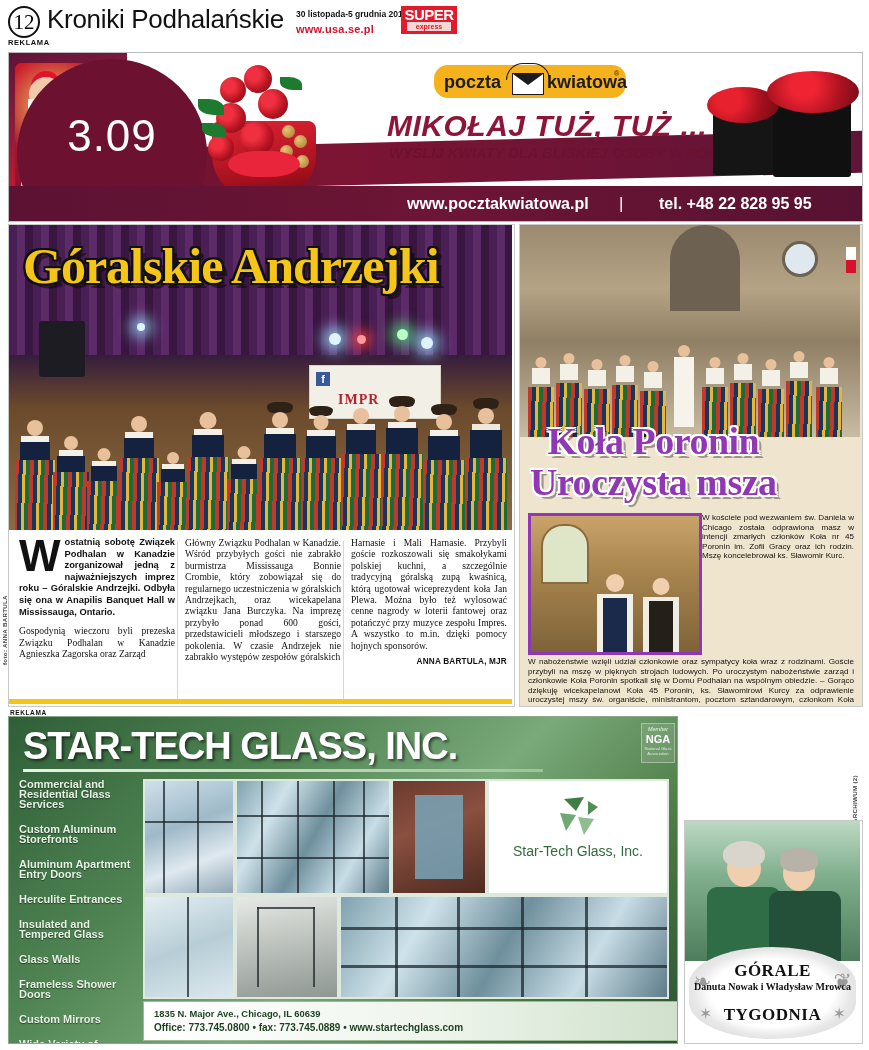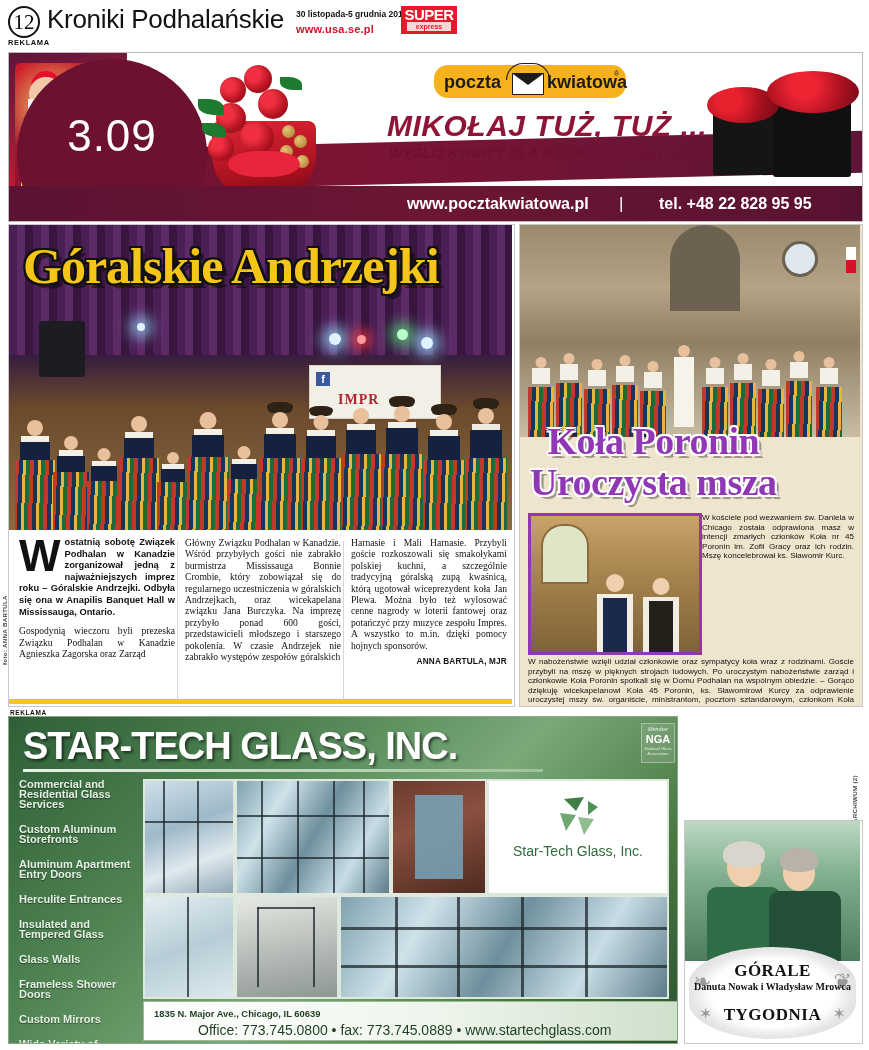--- a/index.html
+++ b/index.html
@@ -204,21 +204,21 @@
   .sp-logo{background:#ffffff;}
   .sp-logo .slg-t{position:absolute;left:0;top:62px;width:100%;text-align:center;font-size:14px;
                   color:#2f6b3b;font-weight:400;}
   .sp-logo .slg-star{position:absolute;left:50%;top:14px;transform:translateX(-50%);width:48px;height:44px;}
   .sp-glassfacade{background:linear-gradient(120deg,#7fa2ae 0%,#cfe2ea 25%,#6e8f9c 50%,#c8dde6 75%,#5d7c89 100%);}
   .mullion{position:absolute;background:rgba(30,40,45,.75);}
   .star-footer{position:absolute;left:134px;top:284px;width:522px;height:38px;
                background:linear-gradient(90deg,#ffffff 0%,#eef5ec 55%,#cfe0cb 100%);
                border:1px solid #9cba96;padding-left:12px;}
   .star-footer .sf1{position:absolute;left:10px;top:6px;font-size:9.4px;font-weight:700;color:#1d3f20;}
-  .star-footer .sf2{position:absolute;left:10px;top:20px;font-size:14px;font-weight:400;color:#1d3f20;margin-left:44px;}
+  .star-footer .sf2{position:absolute;left:10px;top:20px;font-size:10px;font-weight:700;color:#1d3f20;}
 
   
   .gorale{position:absolute;left:684px;top:820px;width:177px;height:222px;border:1px solid #c9c9c9;
           background:#fff;overflow:hidden;}
   .gorale-photo{position:absolute;left:0;top:0;width:175px;height:140px;
                 background:linear-gradient(180deg,#bcd9c3 0%,#7fae8c 40%,#4e7d5d 100%);}
   .g-head{position:absolute;border-radius:50%;background:#f0cfae;}
   .g-hair{position:absolute;border-radius:50% 50% 40% 40%;}
   .g-torso{position:absolute;border-radius:10px 10px 0 0;}
   .gorale-frame{position:absolute;left:4px;top:126px;width:167px;height:92px;

